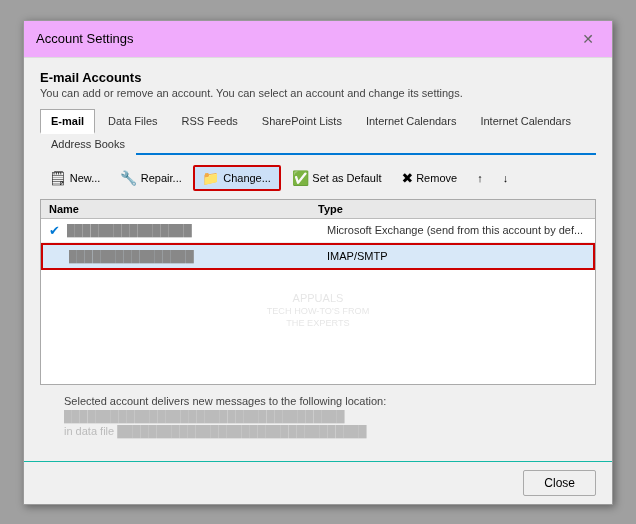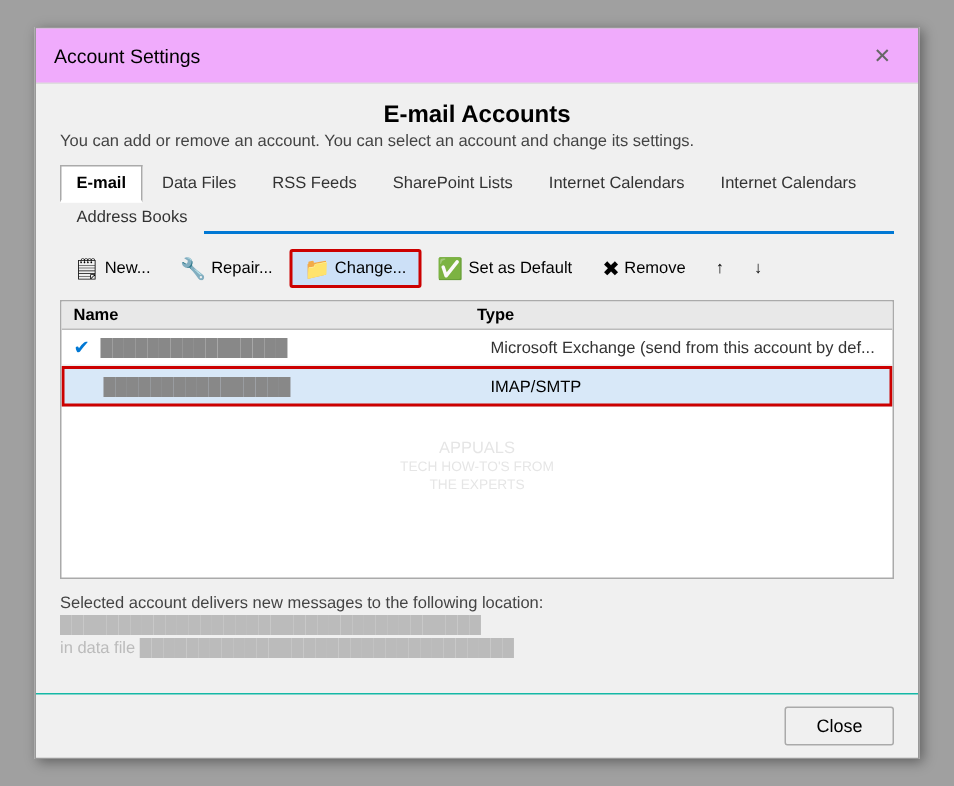--- a/index.html
+++ b/index.html
@@ -38,23 +38,22 @@
       color: #666;
       background: none;
       border: none;
       padding: 2px 6px;
     }
     .content {
       padding: 12px 16px;
     }
     .section-title {
       font-weight: bold;
-      font-size: 16px;
+      font-size: 13px;
       margin-bottom: 2px;
-      text-align: center;
     }
     .section-desc {
       font-size: 11px;
       color: #444;
       margin-bottom: 10px;
     }
     .tabs {
       display: flex;
       border-bottom: 2px solid #0078d4;
       margin-bottom: 8px;
@@ -147,20 +146,21 @@
     .watermark {
       opacity: 0.15;
       font-size: 11px;
       text-align: center;
       color: #555;
     }
     .footer-section {
       padding: 10px 0 4px 0;
       font-size: 11px;
       color: #444;
+      margin-left: 24px;
     }
     .footer-blurred {
       color: #bbb;
       font-size: 11px;
       margin-top: 3px;
     }
     .bottom-bar {
       display: flex;
       justify-content: flex-end;
       padding: 8px 16px;

